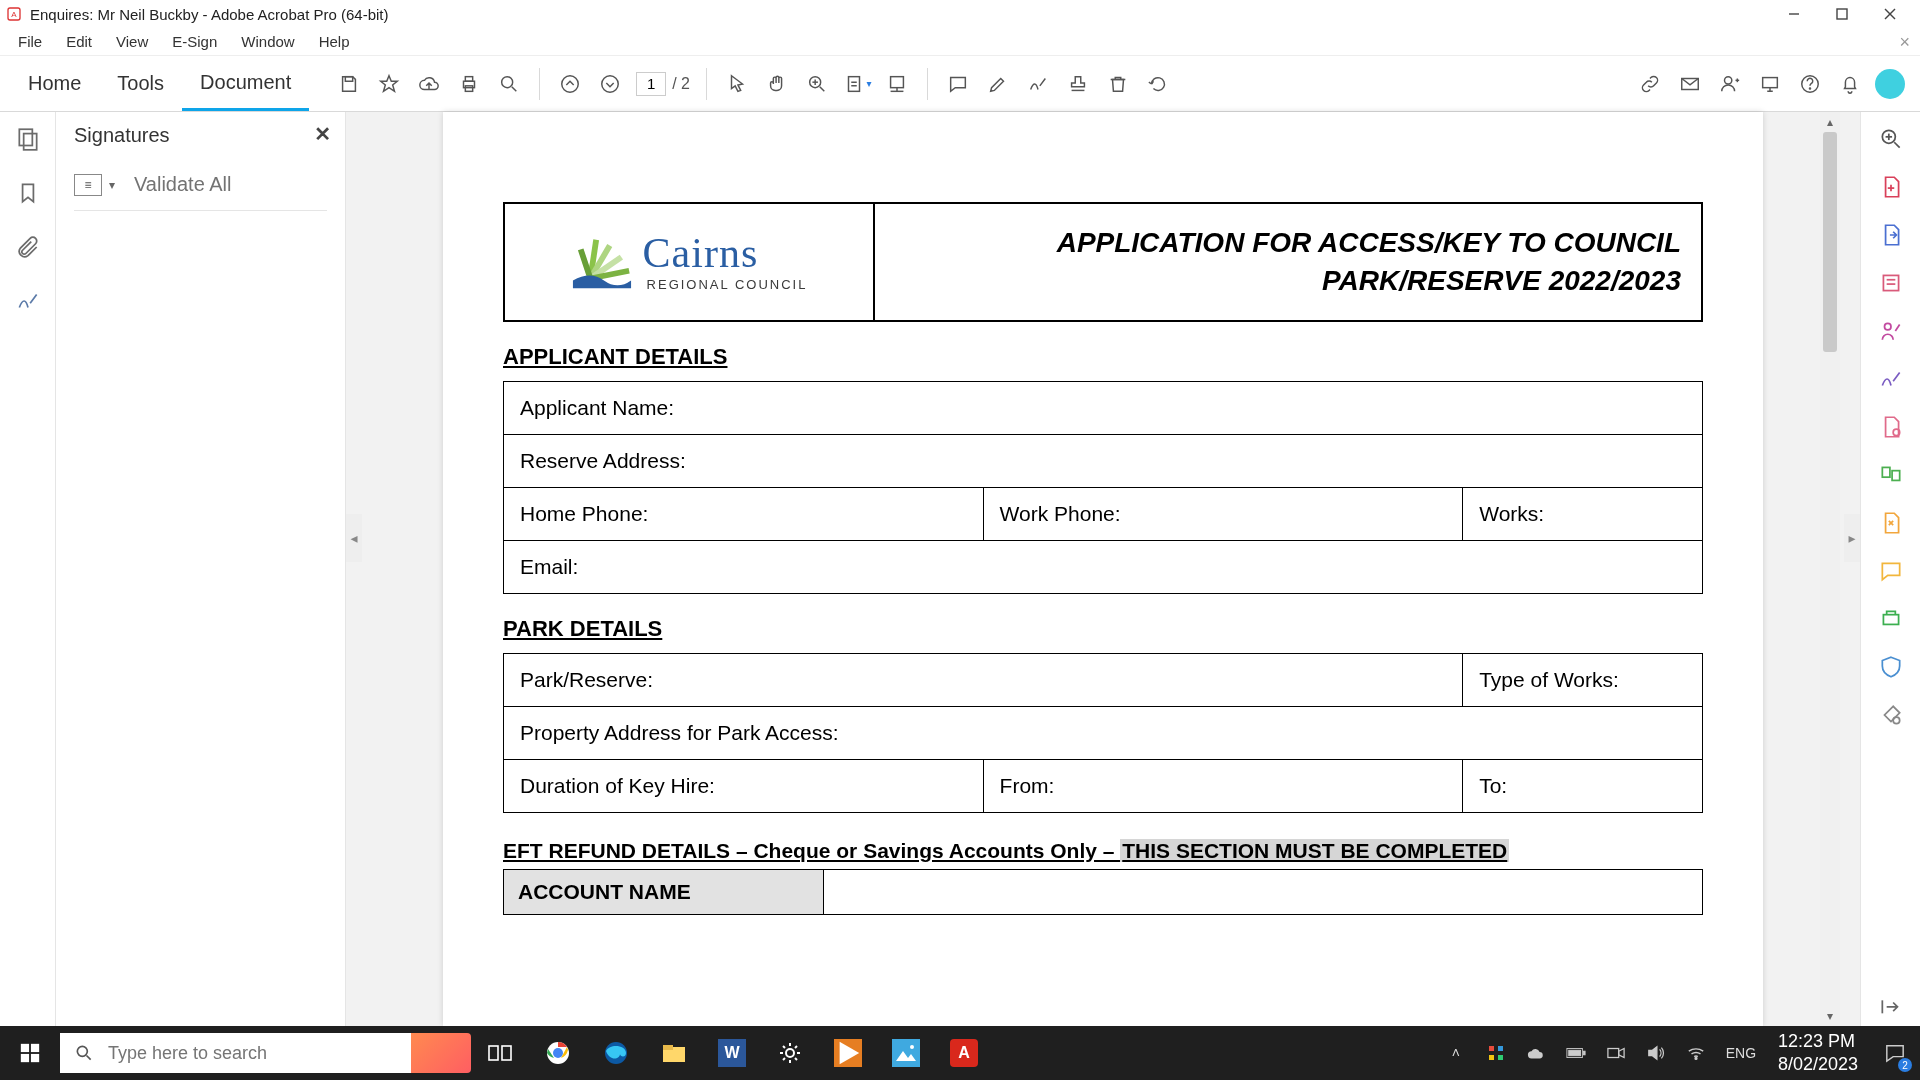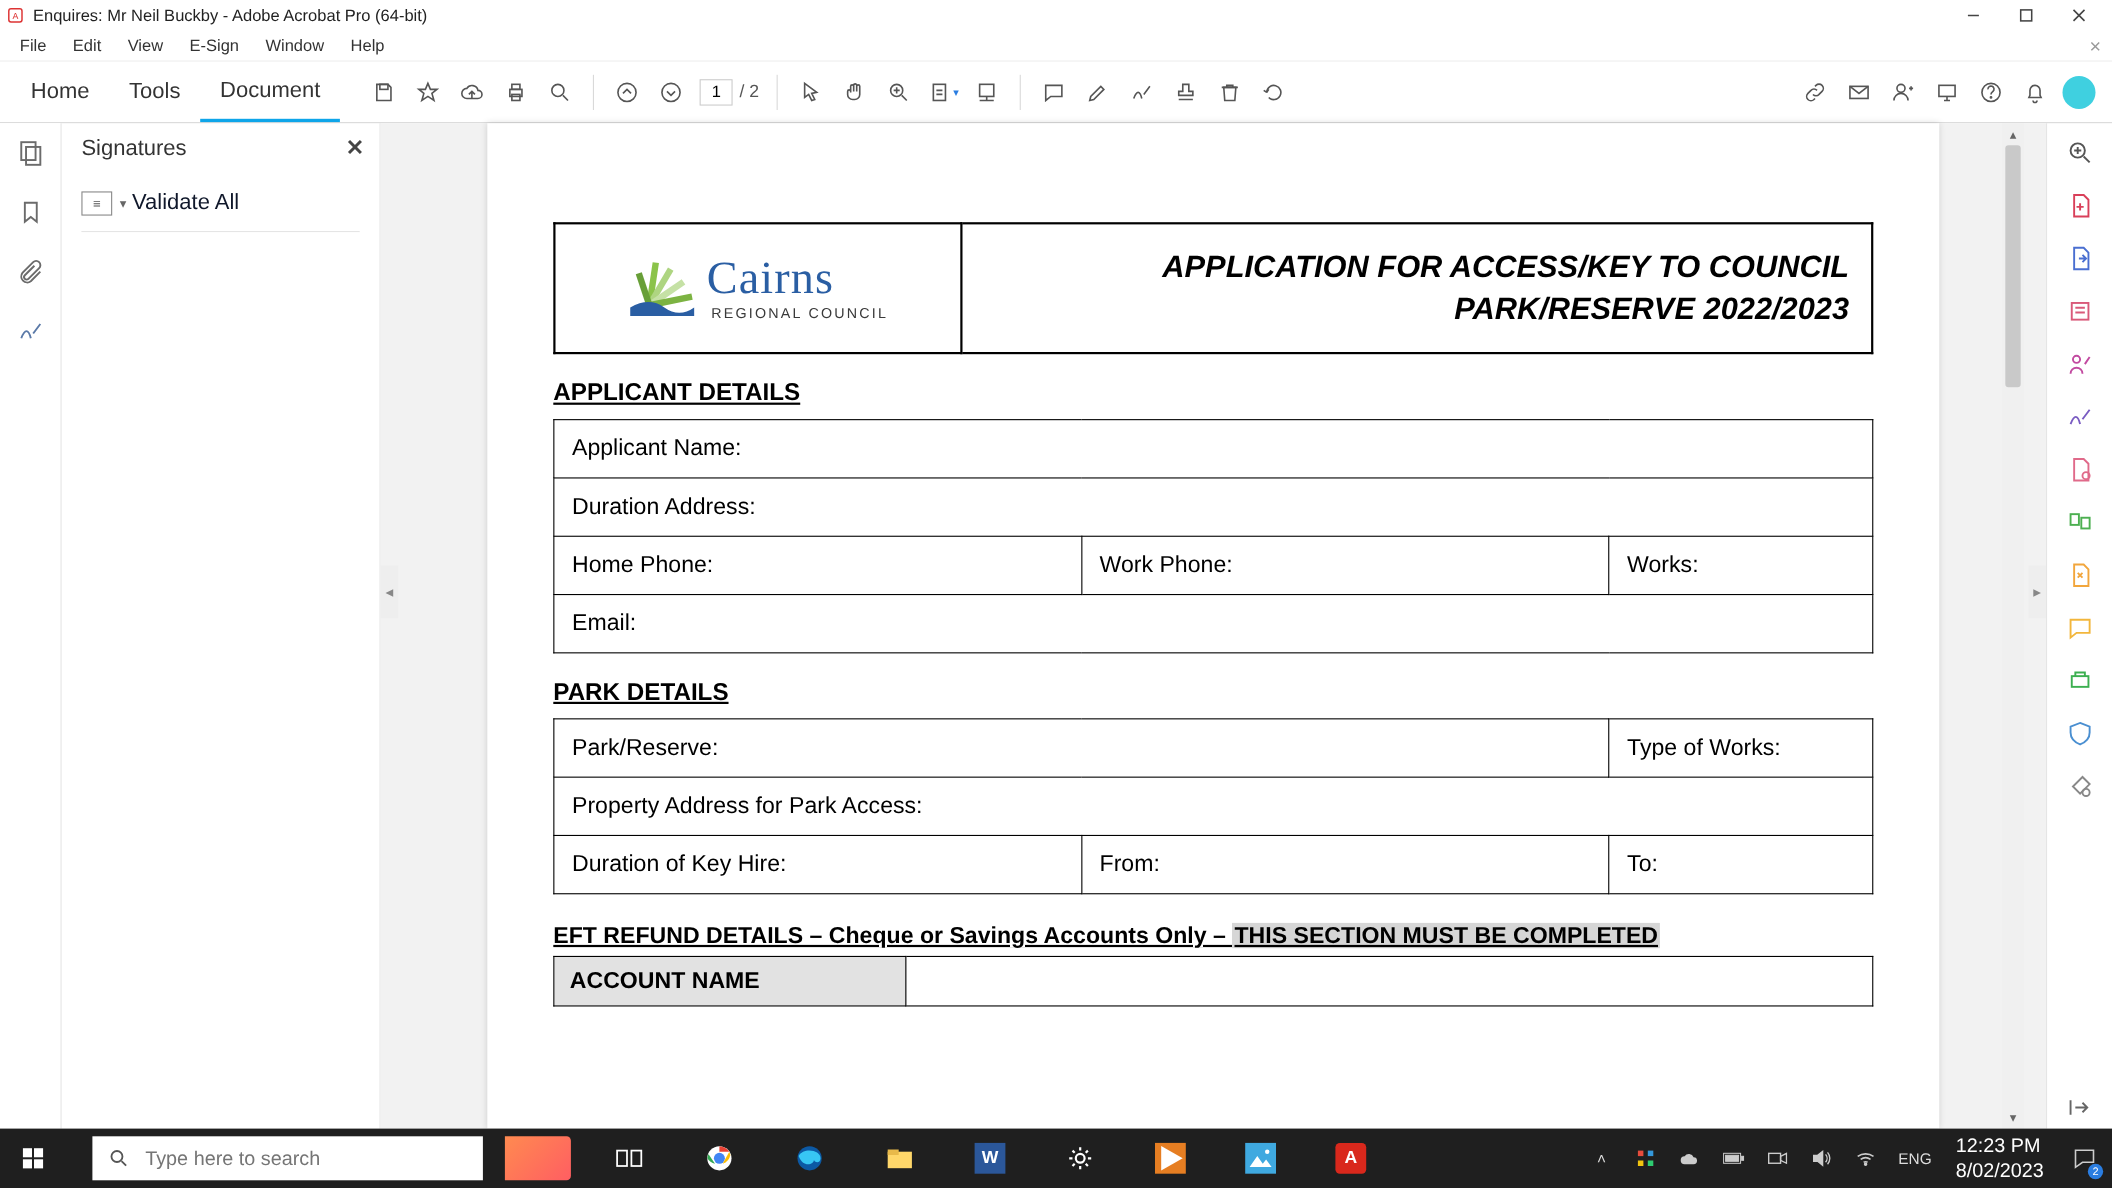--- a/index.html
+++ b/index.html
@@ -38,21 +38,21 @@
 #leftrail .ric.sel { color: #5b7aa8; }
 #leftrail .ric svg { width: 100%; height: 100%; stroke: currentColor; fill: none; stroke-width: 1.6; }
 
 
 #sigpanel { width: 290px; border-right: 1px solid #e5e5e5; padding: 12px 18px 0 18px; position: relative; }
 #sigpanel .h { font-size: 20px; color: #333; }
 #sigpanel .close { position: absolute; top: 10px; right: 14px; font-size: 20px; color: #444; font-weight: bold; }
 #sigpanel .row2 { margin-top: 26px; display: flex; align-items: center; gap: 18px; border-bottom: 1px solid #e5e5e5; padding-bottom: 14px; }
 #sigpanel .opts { width: 28px; height: 22px; border: 1px solid #888; display: inline-flex; align-items: center; justify-content: center; font-size: 12px; color: #555; position: relative; }
 #sigpanel .opts::after { content: "▾"; position: absolute; right: -14px; top: 3px; font-size: 12px; color: #666; }
-#sigpanel .val { font-size: 20px; color: #0f172a; }
+#sigpanel .val { font-size: 20px; color: #737373; margin-left: 14px; }
 
 
 #docarea { flex: 1; background: #f2f2f2; position: relative; }
 #docscroll { position: absolute; top: 0; bottom: 0; right: 20px; width: 20px; background: #f0f0f0; }
 #docscroll .up, #docscroll .down { height: 20px; display: flex; align-items: center; justify-content: center; font-size: 12px; color: #666; }
 #docscroll .thumb { position: absolute; top: 20px; left: 3px; width: 14px; height: 220px; background: #c9c9c9; border-radius: 3px; }
 #docarea .paper { background: #fff; width: 1320px; margin: 0 auto; min-height: 100%; box-shadow: 0 0 6px rgba(0,0,0,0.15); padding: 90px 60px 20px 60px; }
 .collapse-l { position: absolute; left: 0; top: 44%; width: 16px; height: 48px; background: #eee; color: #888; display: flex; align-items: center; justify-content: center; font-size: 14px; }
 
 
@@ -77,21 +77,21 @@
 .formtbl { width: 100%; border-collapse: collapse; margin-top: 11px; }
 .formtbl td { border: 1.5px solid #000; padding: 14px 16px; font-size: 21px; }
 .eft { margin-top: 26px; font-size: 21px; font-weight: bold; }
 .eft .u { text-decoration: underline; }
 .eft .hl { background: #d6d6d6; text-decoration: underline; padding: 0 2px; }
 .acct { width: 100%; border-collapse: collapse; margin-top: 6px; }
 .acct td { border: 1.5px solid #000; padding: 10px 14px; font-size: 21px; font-weight: bold; }
 .acct td.gray { background: #e2e2e2; width: 320px; }
 
 
-#taskbar { position: absolute; bottom: 0; left: 0; right: 0; height: 54px; background: #1f1f1f; display: flex; align-items: center; color: #fff; gap: 24px; }
+#taskbar { position: absolute; bottom: 0; left: 0; right: 0; height: 54px; background: #1f1f1f; display: flex; align-items: center; color: #fff; }
 #taskbar .start { width: 60px; height: 100%; display: flex; align-items: center; justify-content: center; }
 #taskbar .search { height: 40px; background: #fff; display: flex; align-items: center; width: 355px; padding: 0 14px; color: #555; gap: 14px; }
 #taskbar .search input { border: none; outline: none; font-size: 18px; flex: 1; background: transparent; color: #333; }
 #taskbar .octo { width: 60px; height: 40px; background: linear-gradient(135deg,#ff8a50,#ff5e62); margin-left: -4px; border-radius: 0 4px 4px 0; position: relative; }
 #taskbar .tb-ic { width: 58px; height: 100%; display: flex; align-items: center; justify-content: center; }
 #taskbar .tb-ic svg, #taskbar .tb-ic .sq { width: 28px; height: 28px; }
 #taskbar .tray { margin-left: auto; display: flex; align-items: center; height: 100%; }
 #taskbar .tray .tic { width: 40px; height: 100%; display: flex; align-items: center; justify-content: center; color: #ddd; font-size: 14px; }
 #taskbar .clock { padding: 0 12px; text-align: left; font-size: 18px; line-height: 1.3; }
 #taskbar .notif { width: 50px; height: 100%; display: flex; align-items: center; justify-content: center; position: relative; }
@@ -367,21 +367,21 @@
       </tbody>
         </table>
 
       <div class="sect">APPLICANT DETAILS</div>
       <table class="formtbl">
         <tbody>
             <tr>
               <td colspan="3">Applicant Name:</td>
             </tr>
         <tr>
-              <td colspan="3">Duration  Address:</td>
+              <td colspan="3">Reserve  Address:</td>
             </tr>
         <tr>
           <td style="width:40%">Home Phone:</td>
           <td style="width:40%">Work Phone:</td>
           <td>Works:</td>
         </tr>
         <tr>
               <td colspan="3">Email:</td>
             </tr>
       </tbody>

